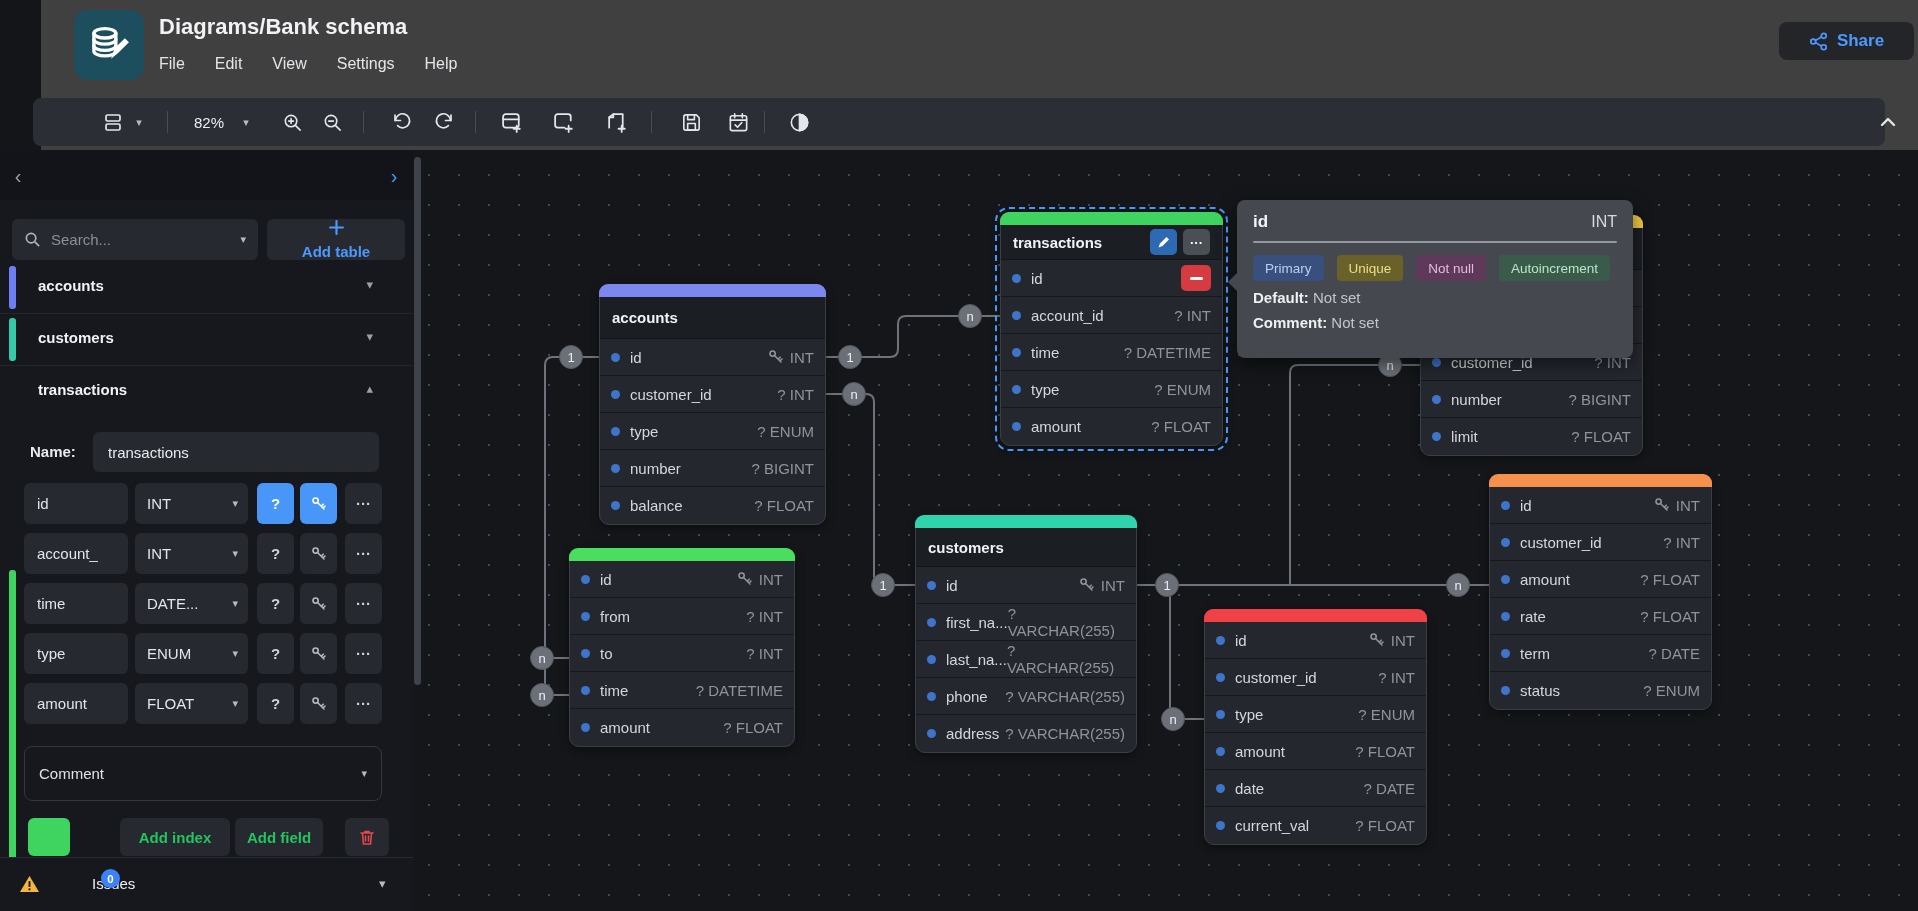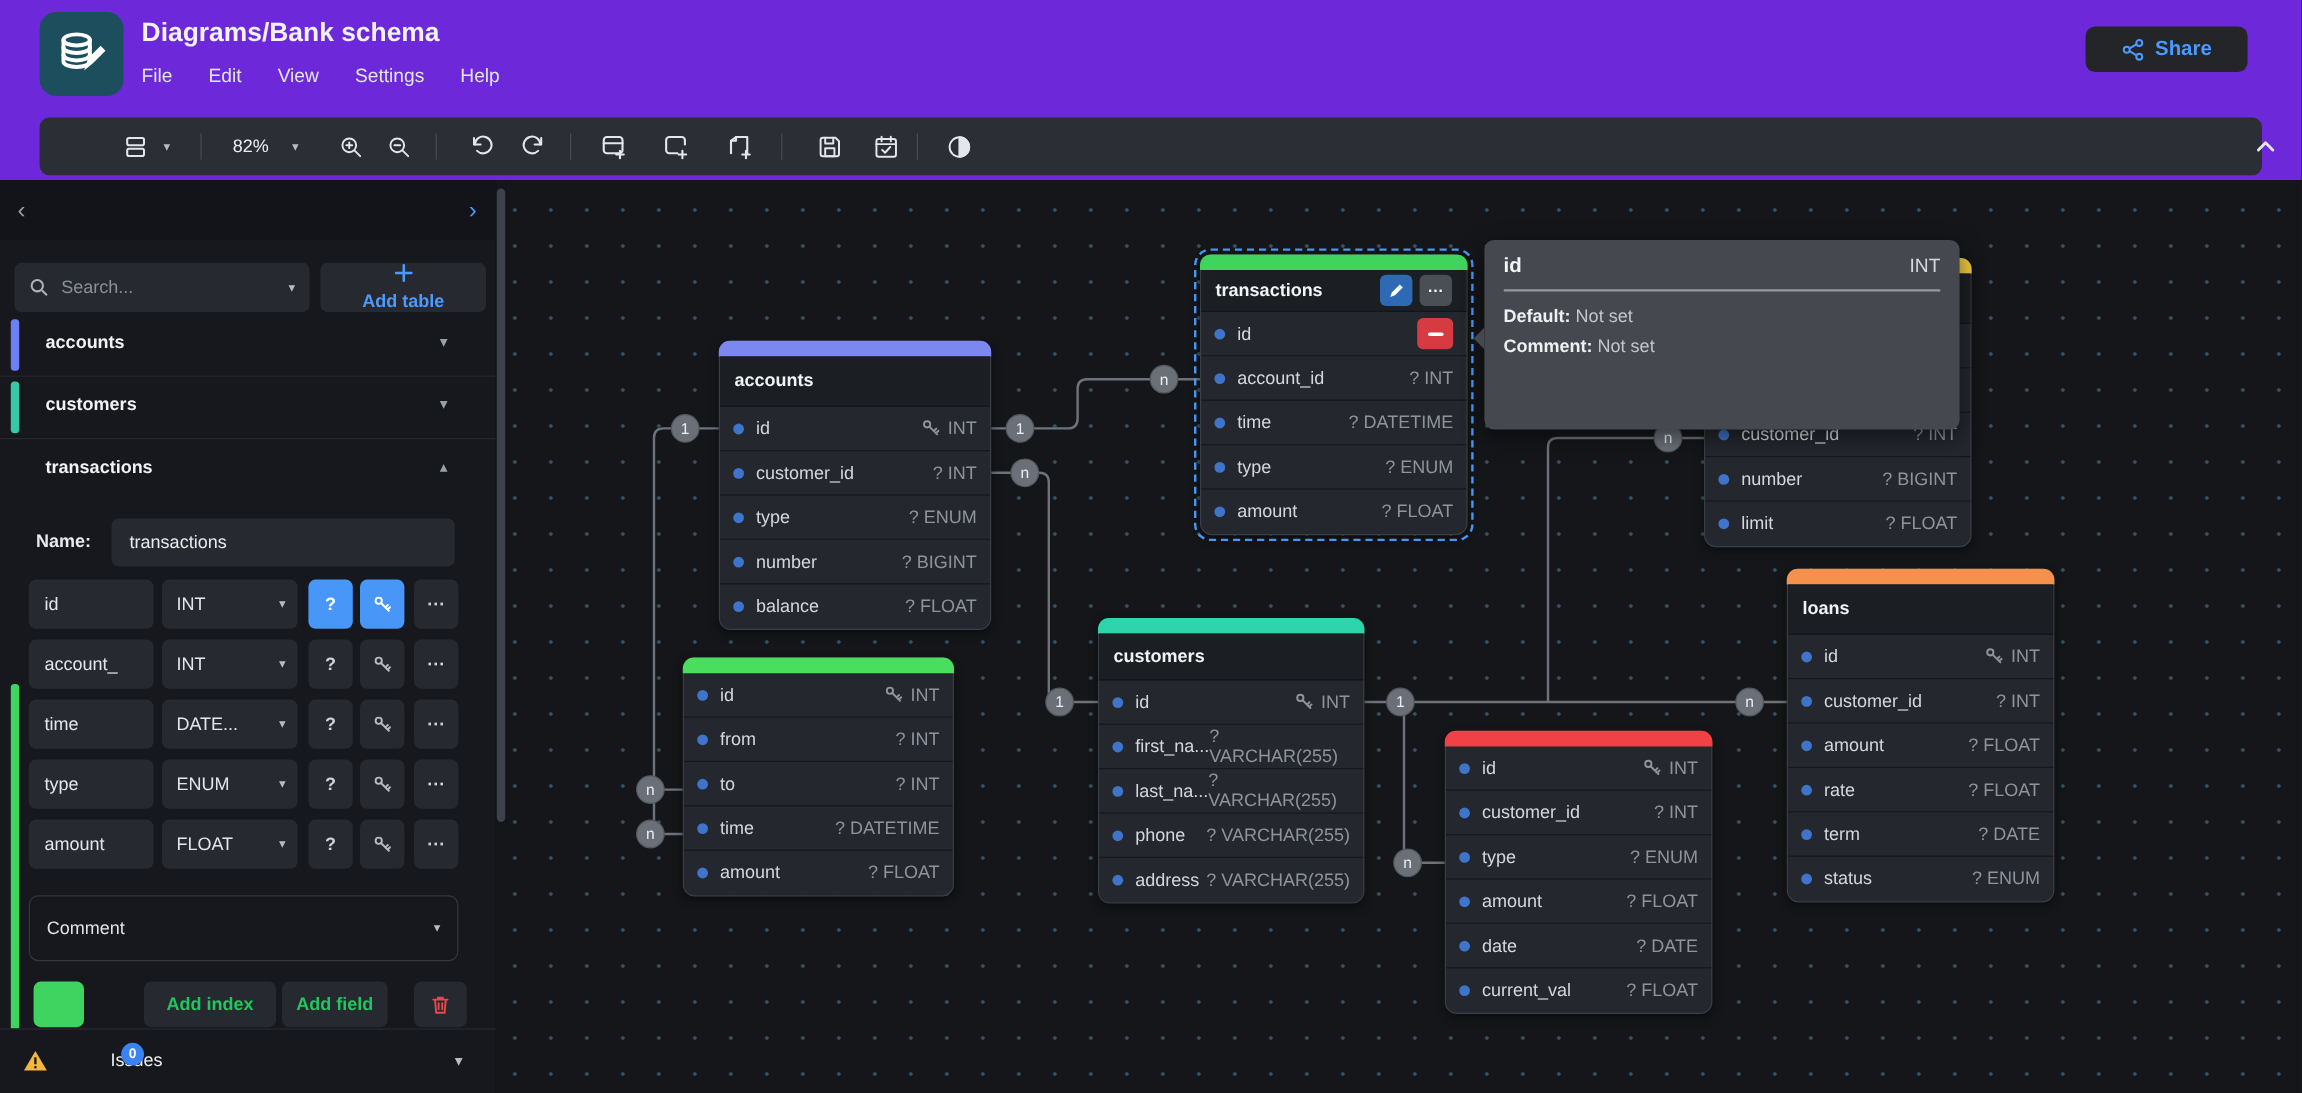--- a/index.html
+++ b/index.html
@@ -1,21 +1,21 @@
 <!DOCTYPE html>
 <html><head>
 <meta charset="utf-8">
 <style>
   * { margin:0; padding:0; box-sizing:border-box; }
   html,body { width:1918px; height:911px; overflow:hidden; background:#131519;
     font-family:"Liberation Sans", sans-serif; color:#e8eaed; }
   .abs { position:absolute; }
 
   
-  #header { position:absolute; inset:0 0 auto 0; height:150px; background:#6d28d9; }
+  #header { position:absolute; inset:0 0 auto 0; height:150px; background:#404040;margin-left:41px; }
   #logo { position:absolute; left:33px; top:10px; width:70px; height:70px; background:#1c4e5e; border-radius:14px; display:flex; align-items:center; justify-content:center; }
   #app-title { position:absolute; left:118px; top:14px; font-size:22px; font-weight:600; color:#f0f2f5; }
   #menu { position:absolute; left:118px; top:55px; display:flex; gap:30px; font-size:16px; color:#e2e5e9; }
   #menu span { cursor:default; }
   #last-saved { position:absolute; left:489px; top:52px; height:31px; padding:0 16px; background:#282b31; border-radius:6px; display:flex; align-items:center; font-size:14.5px; color:#e3e6ea; }
   #share-btn { position:absolute; left:1738px; top:22px; width:135px; height:38px; background:#232529; border-radius:8px; display:flex; align-items:center; justify-content:center; gap:9px; color:#4c9aff; font-size:17px; font-weight:bold; }
 
   
   #toolbar { position:absolute; left:33px; top:98px; width:1852px; height:48px; background:#2b2e35; border-radius:8px; }
   .tbi { position:absolute; top:0; height:48px; display:flex; align-items:center; justify-content:center; color:#e3e6ea; }
@@ -602,23 +602,20 @@
         <span class="ftype">? DATE</span>
       </div>
       <div class="row">
         <span class="fdot"></span>
         <span>current_val</span>
         <span class="ftype">? FLOAT</span>
       </div>
     </div>
     <div class="ctable" style="left: 1489px; top: 474px; width: 223px;">
       <div class="bar" style="background:#f5914d"></div>
-      <div class="thead" style="height:42px">
-        <span class="tname">loans</span>
-      </div>
       <div class="row">
         <span class="fdot"></span>
         <span>id</span>
         <span class="ftype">
           <svg width="16" height="16" viewBox="0 0 16 16">
             <circle cx="4.6" cy="4.6" r="2.6"></circle>
             <path d="M6.5 6.5 L13 13 M10.2 10.2 L12.2 8.2 M12 12 L14 10"></path>
           </svg>
           <span>INT</span>
         </span>
@@ -689,15 +686,21 @@
       </div>
     </div>
   </div>
 
 <div id="tooltip">
   <div id="tt-head">
     <span id="tt-title">id</span>
     <span id="tt-type">INT</span>
   </div>
   <div id="tt-hr"></div>
+  <div id="tt-badges">
+      <span class="badge" style="background: rgb(57, 80, 127); color: rgb(185, 207, 242);">Primary</span>
+      <span class="badge" style="background: rgb(106, 97, 40); color: rgb(234, 223, 138);">Unique</span>
+      <span class="badge" style="background: rgb(94, 57, 89); color: rgb(230, 186, 222);">Not null</span>
+      <span class="badge" style="background: rgb(58, 91, 73); color: rgb(183, 228, 200);">Autoincrement</span>
+    </div>
   <div class="tt-row"><b>Default:</b> <span>Not set</span></div>
   <div class="tt-row"><b>Comment:</b> <span>Not set</span></div>
 </div>
 
 </body></html>

